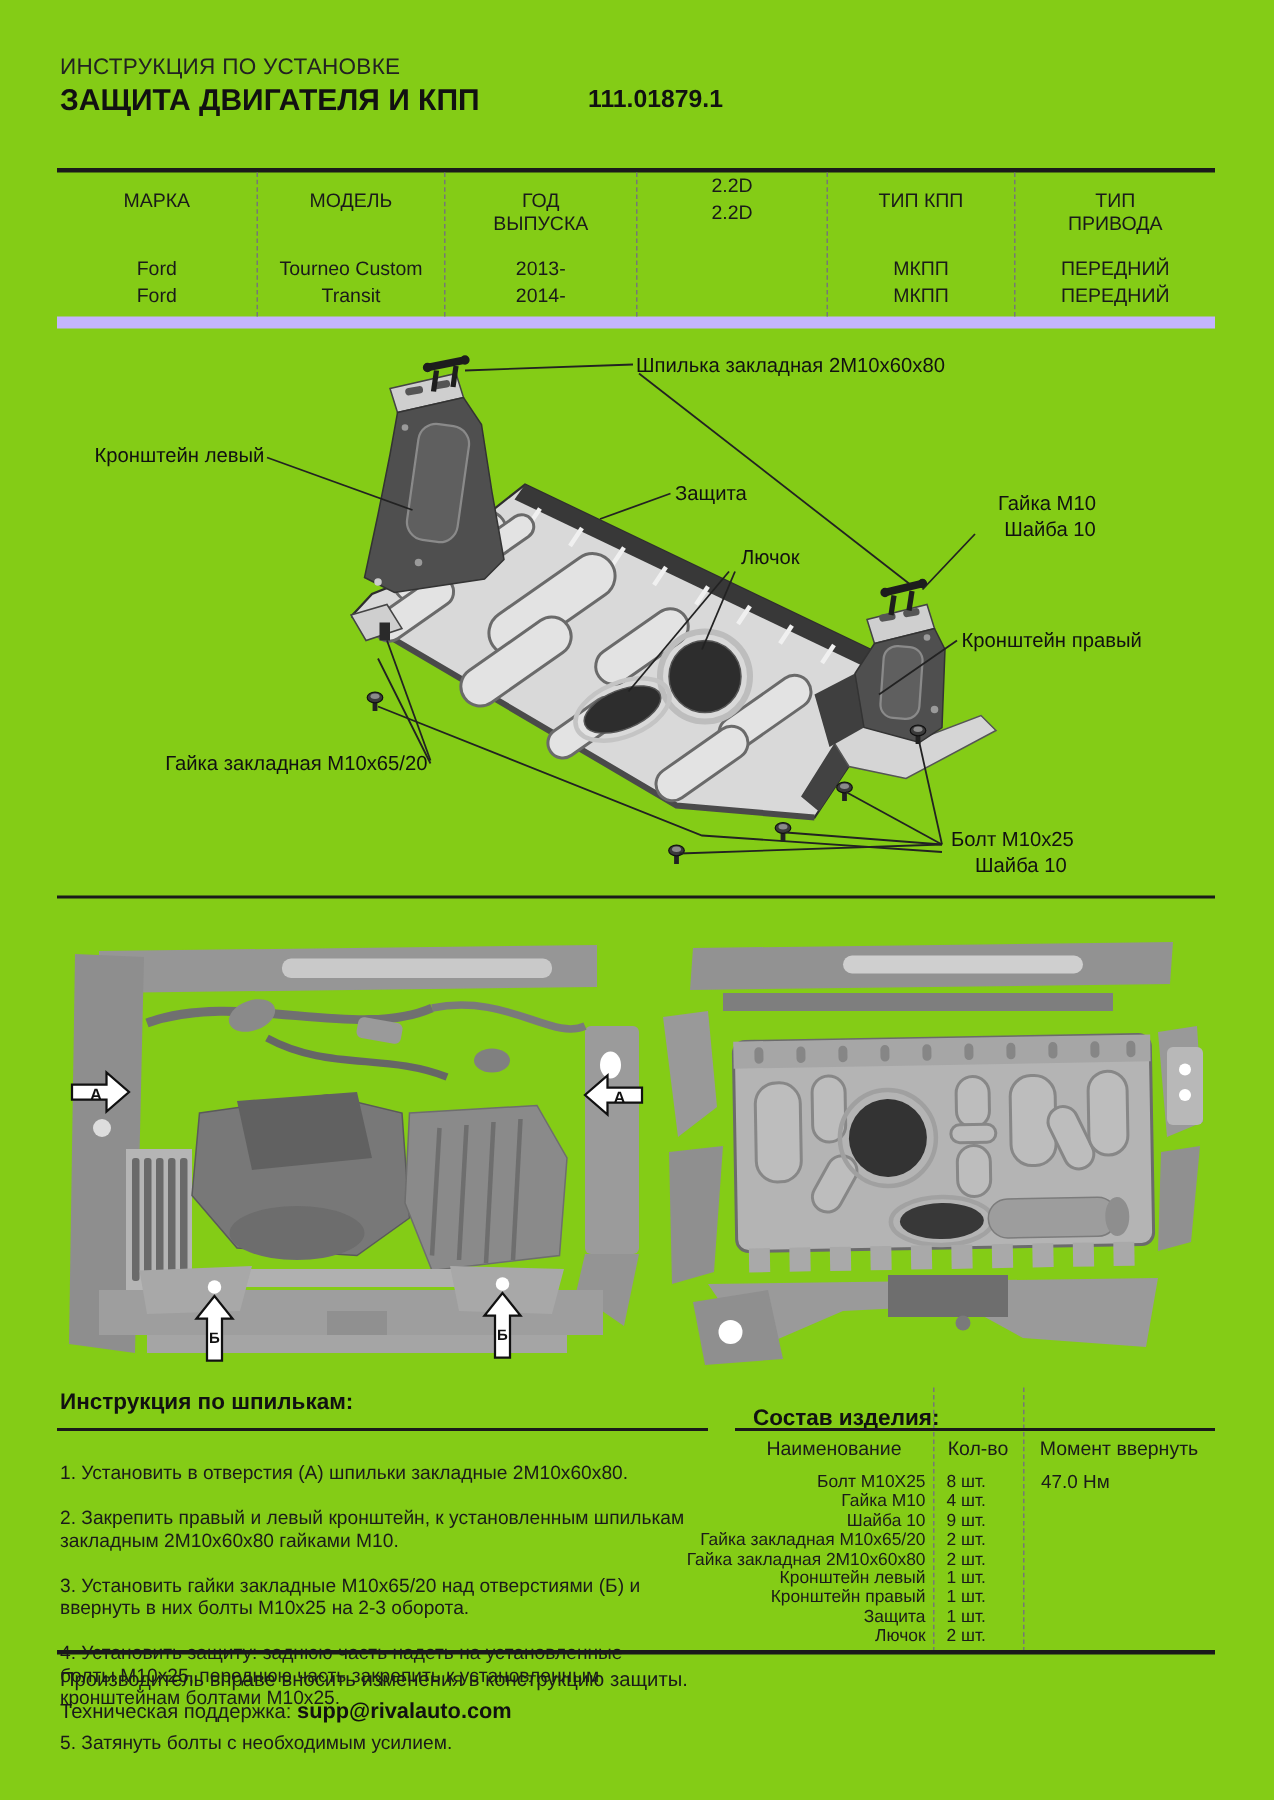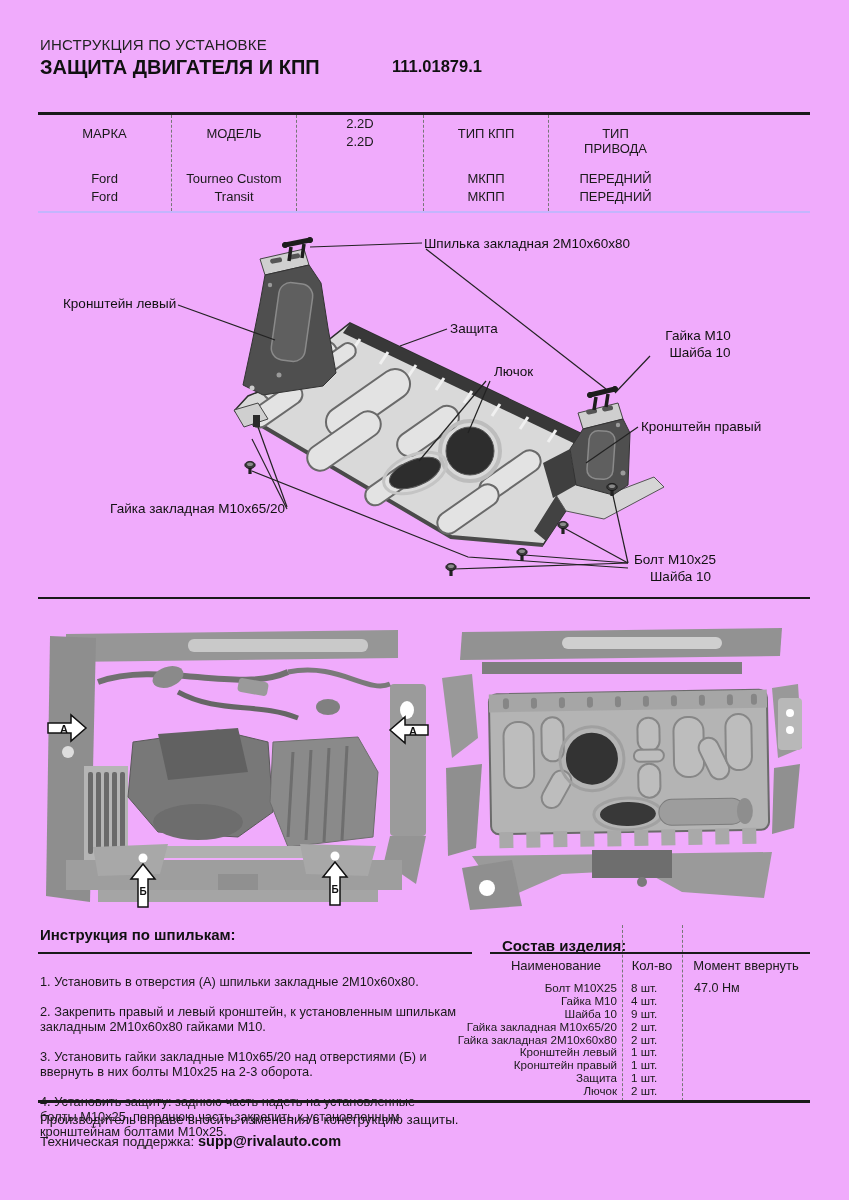--- a/index.html
+++ b/index.html
@@ -1,27 +1,27 @@
 <!DOCTYPE html>
 <html><head>
 <meta charset="utf-8">
 <style>
   html,body{margin:0;padding:0;background:#fff;}
-  .page{position:relative;width:849px;height:1200px;background:#f0abfc;overflow:hidden;
+  .page{position:relative;width:849px;height:1200px;background:#84cc16;overflow:hidden;
         font-family:"Liberation Sans",sans-serif;color:#1b1b1b;}
   .abs{position:absolute;}
 
   
   .hdr-line1{left:40px;top:36px;font-size:15px;letter-spacing:.2px;color:#222;}
   .hdr-line2{left:40px;top:56px;font-size:20px;font-weight:bold;color:#111;}
   .hdr-part{left:392px;top:57px;font-size:16.5px;font-weight:bold;color:#111;}
 
   
   .vtab{left:38px;top:112px;width:772px;height:96px;
-        border-top:3px solid #1a1a1a;border-bottom:2px solid #c4b5fd;display:flex;}
+        border-top:3px solid #1a1a1a;border-bottom:8px solid #c4b5fd;display:flex;}
   .vcol{box-sizing:border-box;height:100%;display:flex;flex-direction:column;align-items:center;}
   .vcol + .vcol{border-left:1px dashed #777;}
   .vhead{white-space:pre-line;text-align:center;font-size:13px;line-height:15px;
          padding-top:11px;height:44px;color:#1a1a1a;}
   .vcell{font-size:13px;line-height:18px;color:#1a1a1a;}
 
   
   .diagram{left:38px;top:223px;}
   .rule{left:38px;width:772px;background:#1a1a1a;}
   .rule1{top:597px;height:2px;}
@@ -71,20 +71,26 @@
   <div class="abs vtab">
     <div class="vcol" style="width:133px">
       <div class="vhead">МАРКА</div>
       <div class="vcell">Ford</div>
       <div class="vcell">Ford</div>
     </div>
     <div class="vcol" style="width:125px">
       <div class="vhead">МОДЕЛЬ</div>
       <div class="vcell">Tourneo Custom</div>
       <div class="vcell">Transit</div>
+    </div>
+    <div class="vcol" style="width:128px">
+      <div class="vhead">ГОД
+ВЫПУСКА</div>
+      <div class="vcell">2013-</div>
+      <div class="vcell">2014-</div>
     </div>
     <div class="vcol" style="width:127px">
       <div class="vcell">2.2D</div>
       <div class="vcell">2.2D</div>
     </div>
     <div class="vcol" style="width:125px">
       <div class="vhead">ТИП КПП</div>
       <div class="vcell">МКПП</div>
       <div class="vcell">МКПП</div>
     </div>
@@ -353,20 +359,21 @@
     <div class="instr-underline"></div>
     <div class="steps">
       <div>1. Установить в отверстия (А) шпильки закладные 2М10х60х80.</div>
       <div>2. Закрепить правый и левый кронштейн, к установленным шпилькам
 закладным 2М10х60х80 гайками М10.</div>
       <div>3. Установить гайки закладные М10х65/20 над отверстиями (Б) и
 ввернуть в них болты М10х25 на 2-3 оборота.</div>
       <div>4. Установить защиту: заднюю часть надеть на установленные
 болты М10х25, переднюю часть закрепить к установленным
 кронштейнам болтами М10х25.</div>
+      <div>5. Затянуть болты с необходимым усилием.</div>
     </div>
   </div>
 
   <div class="abs parts">
     <div class="pdash pdash1"></div>
     <div class="pdash pdash2"></div>
     <div class="parts-title">Состав изделия:</div>
     <div class="parts-underline"></div>
     <div class="phead phead-name">Наименование</div>
     <div class="phead phead-qty">Кол-во</div>

